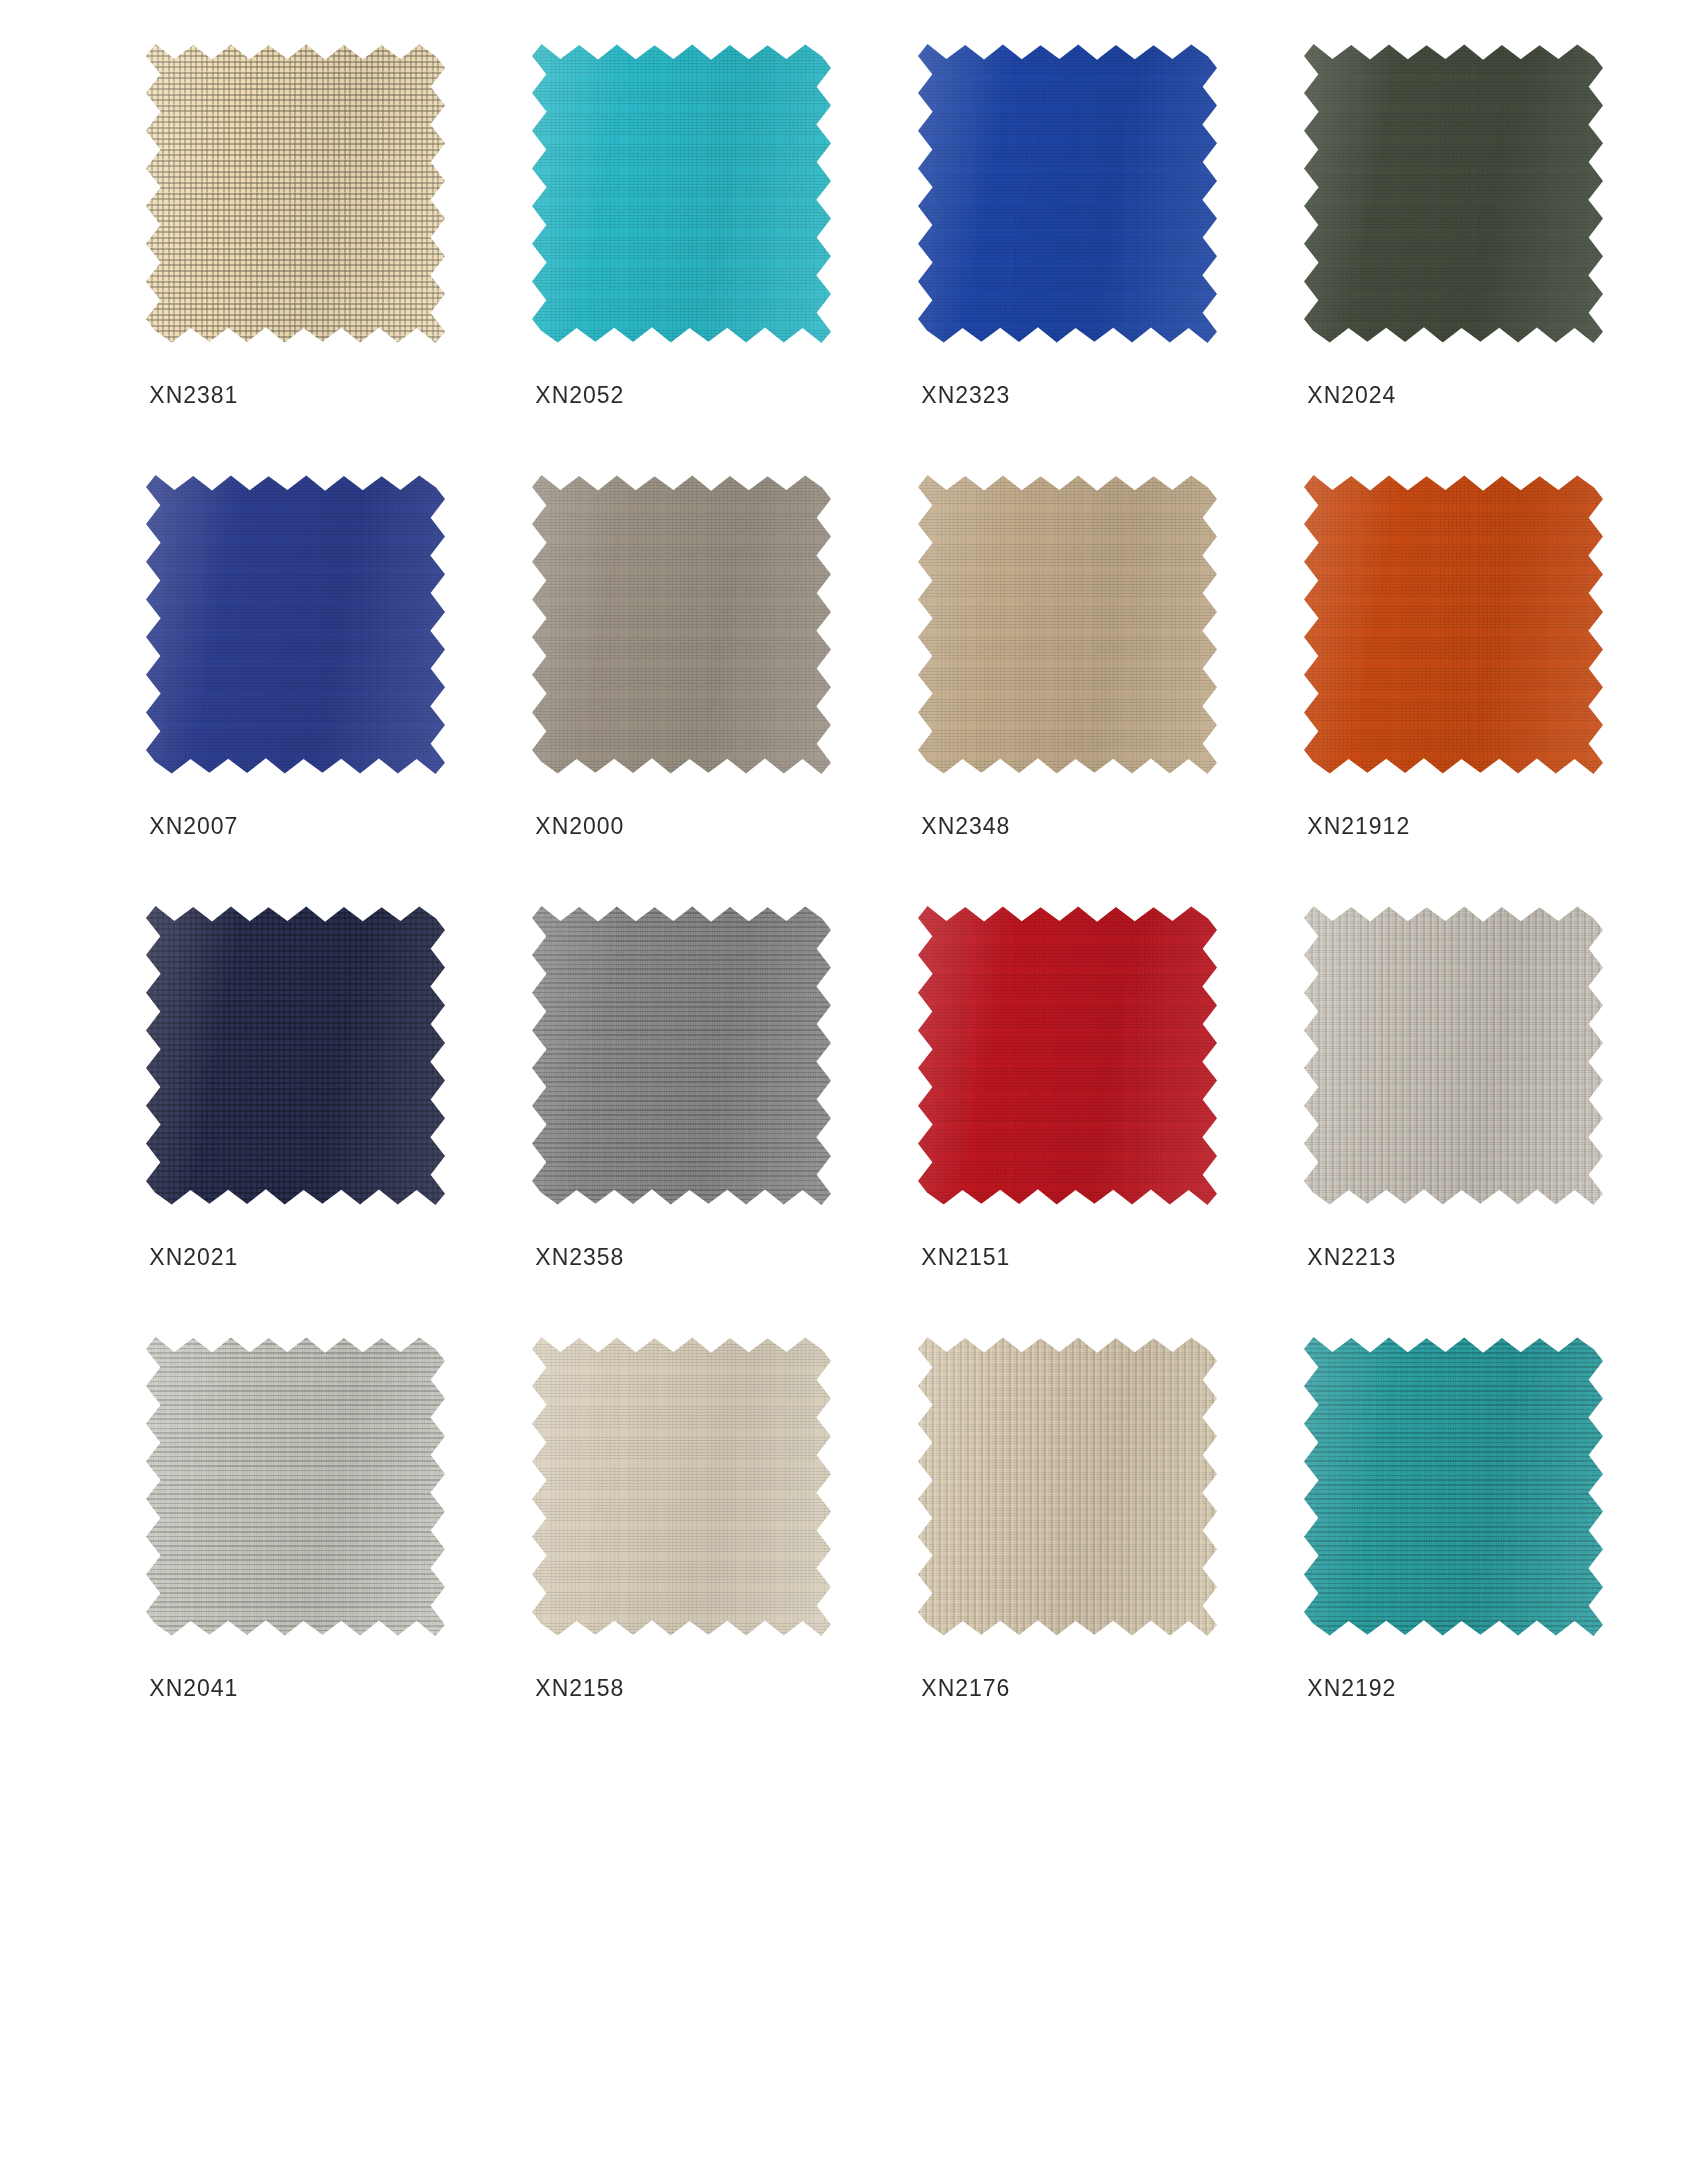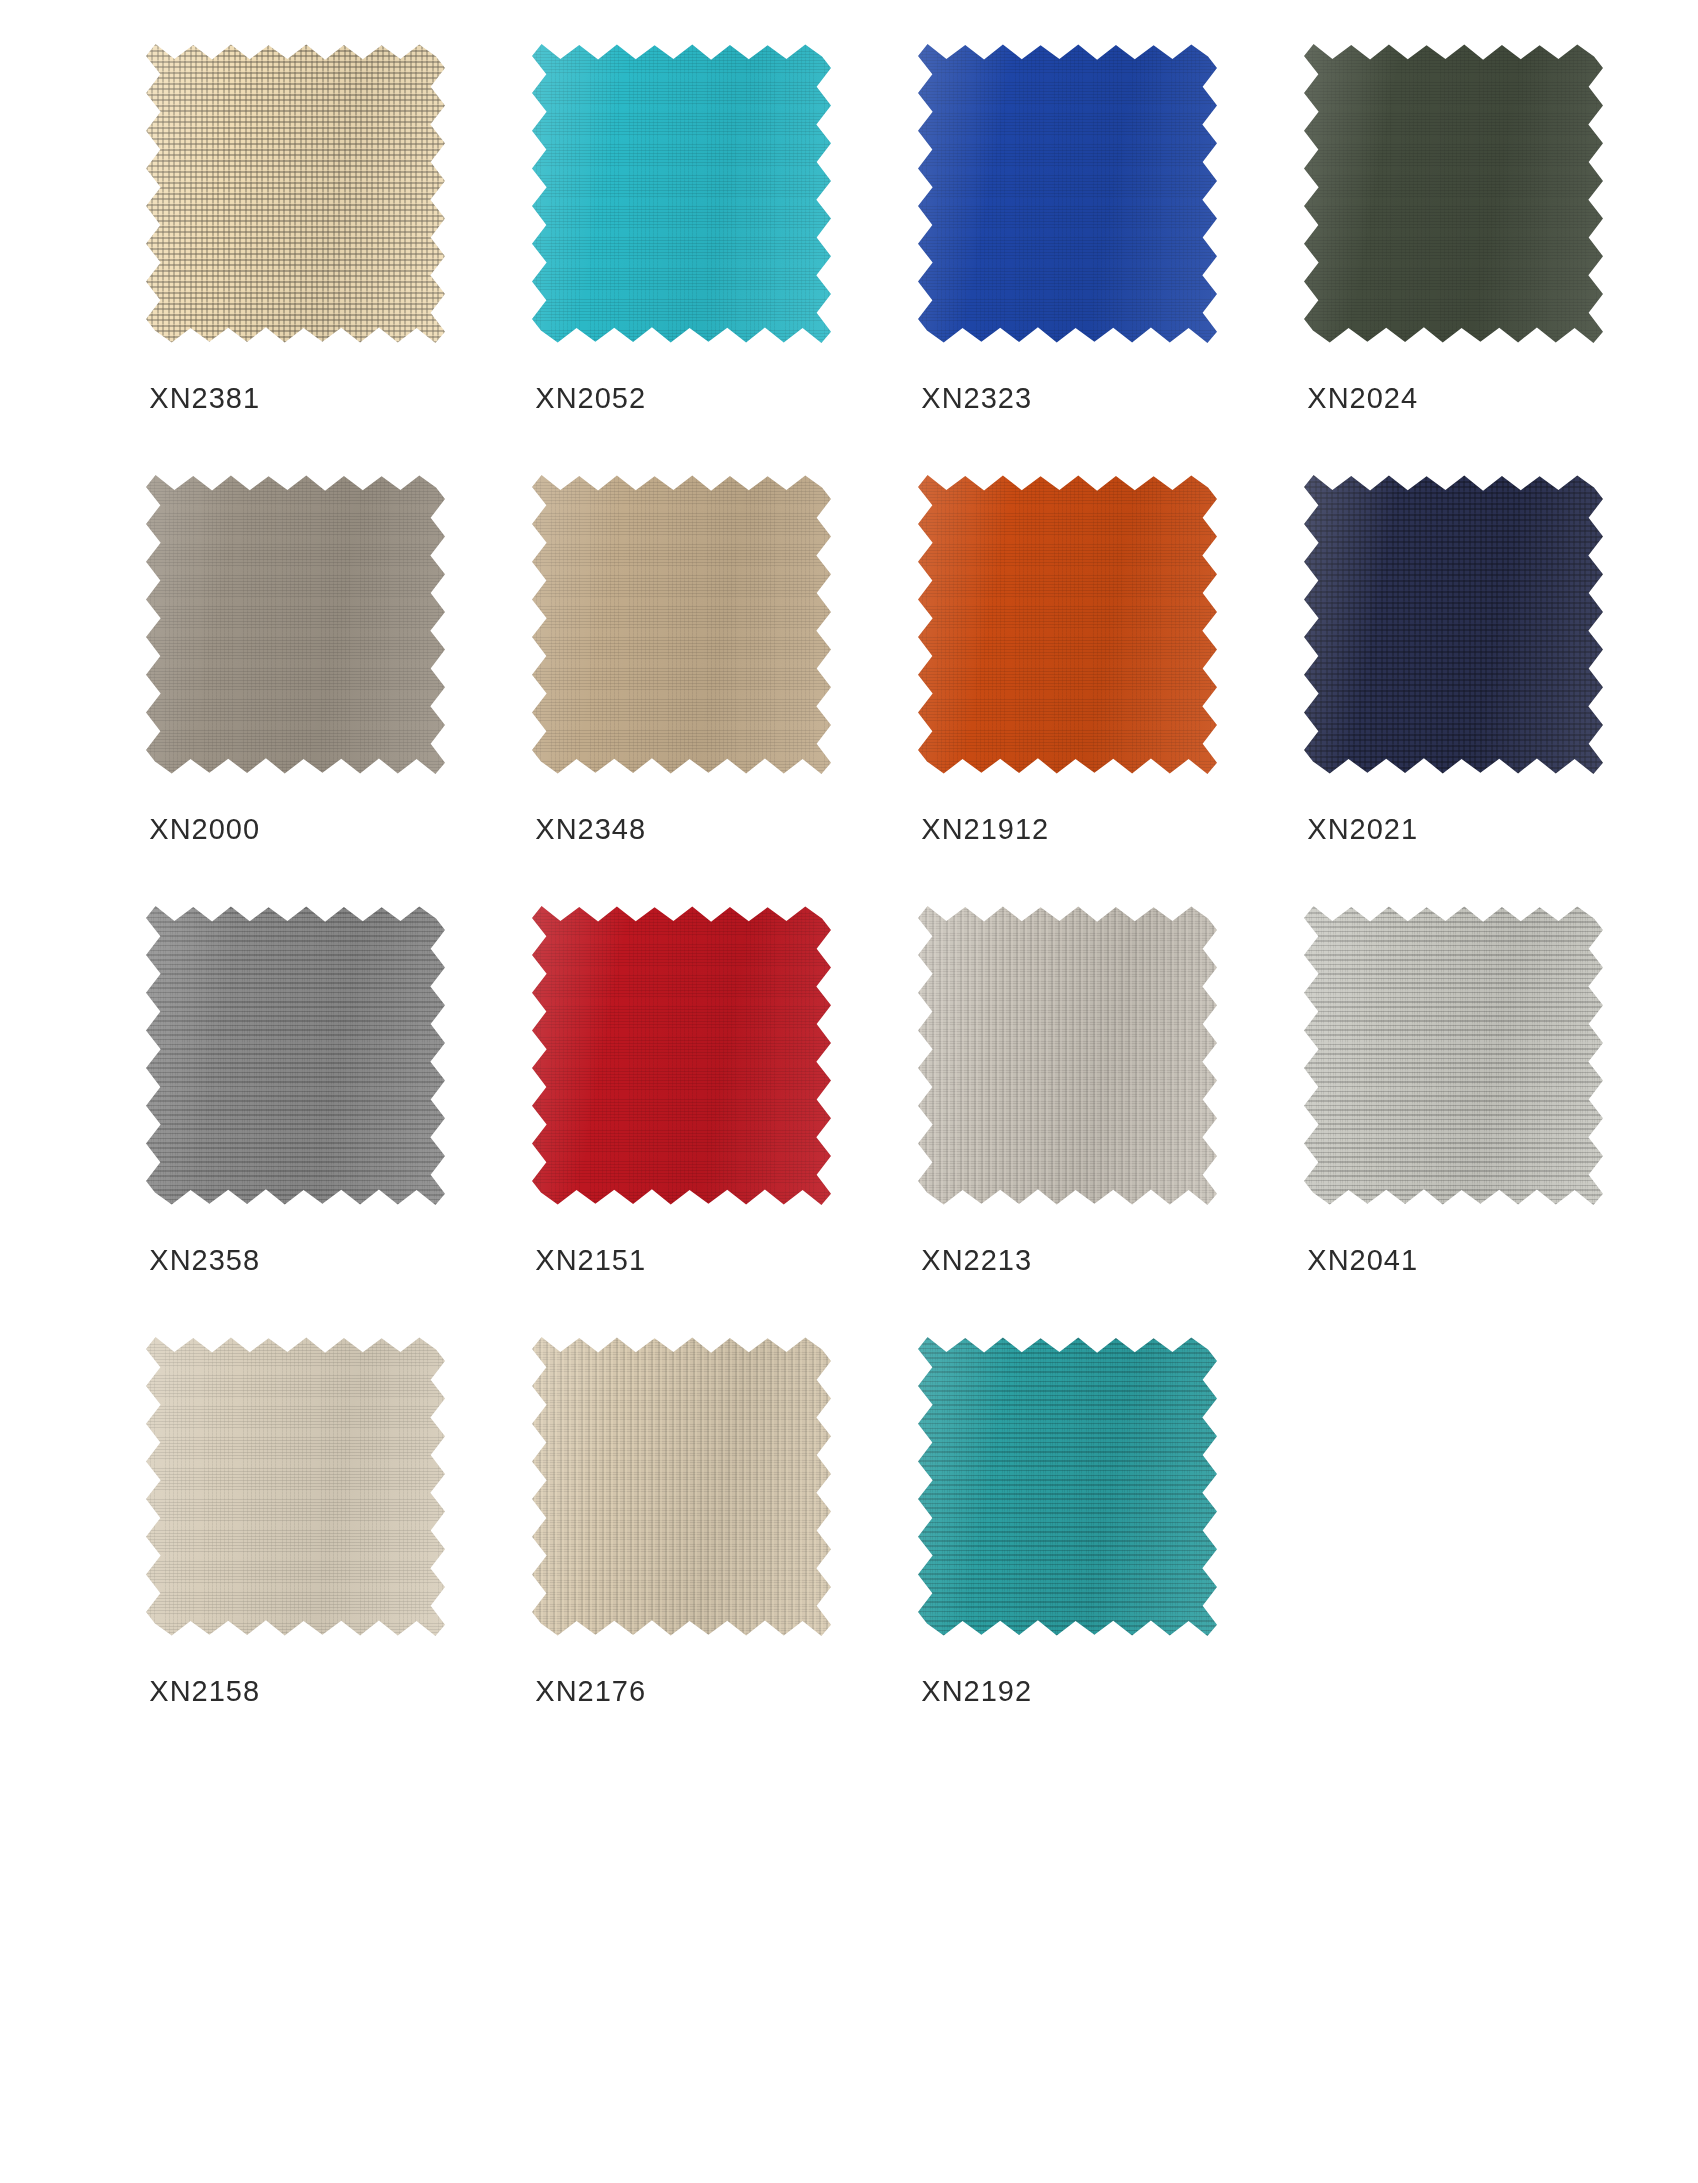--- a/index.html
+++ b/index.html
@@ -146,21 +146,21 @@
                               rgba(0,0,0,.05) 62%, rgba(255,255,255,.10) 100%);
     pointer-events: none;
   }
 
   
   .chip-label {
     position: absolute;
     left: 17.3px;
     top: 338px;
     font-family: "Liberation Sans", sans-serif;
-    font-size: 29px;
+    font-size: 23px;
     font-weight: 400;
     letter-spacing: 1px;
     color: #2b2b2b;
     white-space: nowrap;
   }
 </style>
 </head>
 <body>
 
 <div id="swatch-sheet">
@@ -196,20 +196,29 @@
         <div class="chip-wrap">
           <div class="chip" style="background: rgb(67, 76, 61);">
             <div class="weave"></div>
             <div class="sheen"></div>
           </div>
         </div>
         <div class="chip-label">XN2024</div>
       </div>
       <div class="swatch-cell">
         <div class="chip-wrap">
+          <div class="chip" style="background: rgb(45, 62, 142);">
+            <div class="weave"></div>
+            <div class="sheen"></div>
+          </div>
+        </div>
+        <div class="chip-label">XN2007</div>
+      </div>
+      <div class="swatch-cell">
+        <div class="chip-wrap">
           <div class="chip" style="background: rgb(155, 146, 133);">
             <div class="weave"></div>
             <div class="sheen"></div>
           </div>
         </div>
         <div class="chip-label">XN2000</div>
       </div>
       <div class="swatch-cell">
         <div class="chip-wrap">
           <div class="chip" style="background: rgb(193, 171, 139);">

